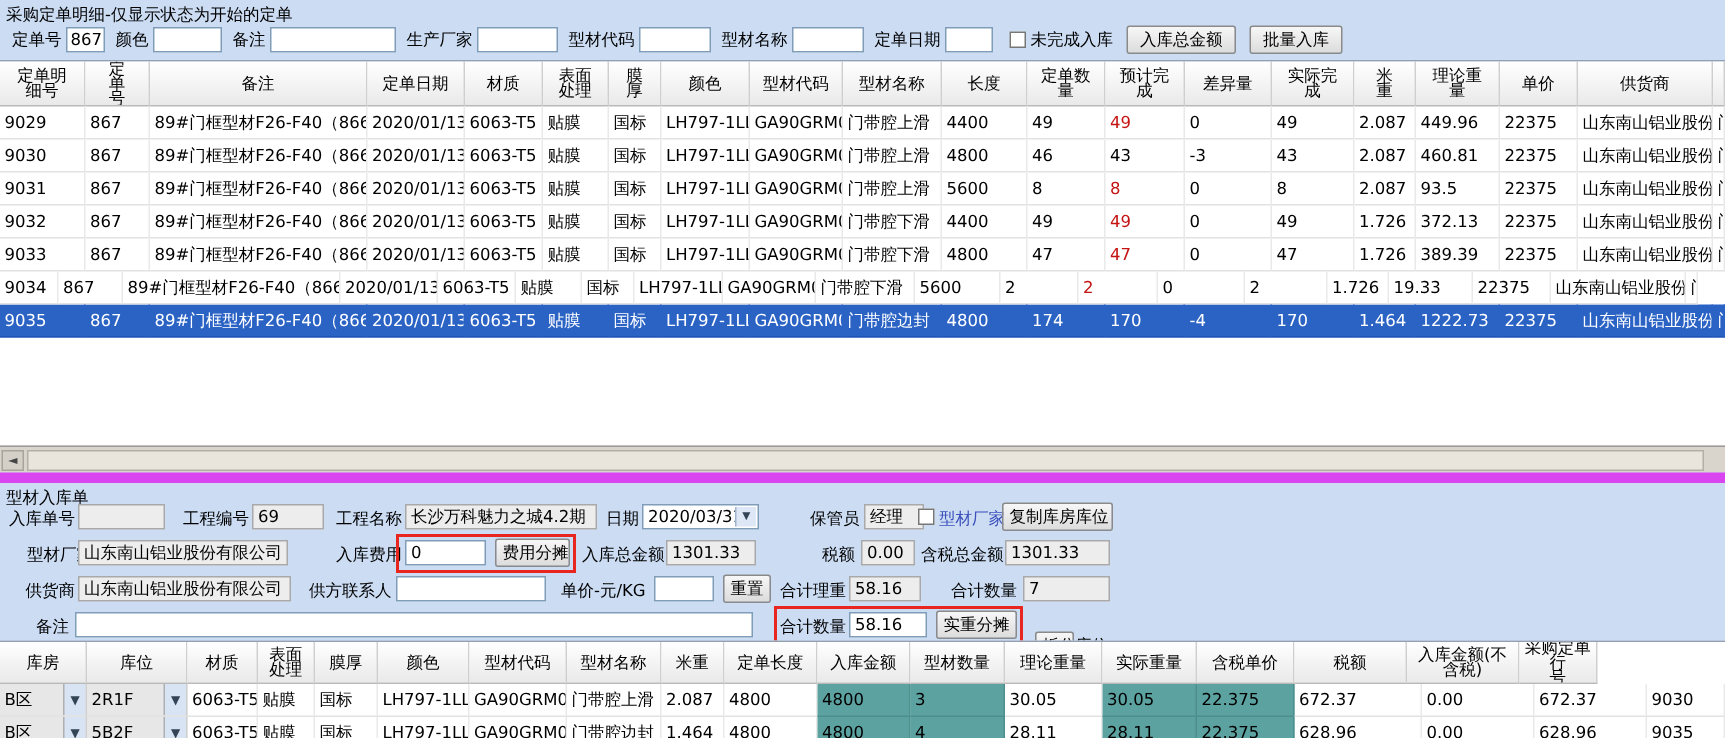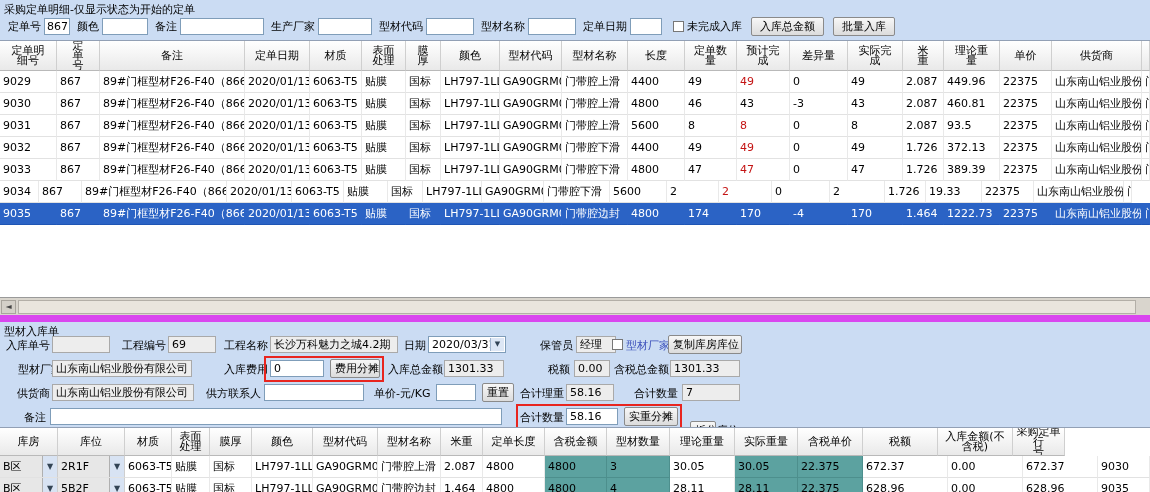--- a/index.html
+++ b/index.html
@@ -338,21 +338,21 @@
           <div class="g-hc" style="width: 67px;">库位</div>
           <div class="g-hc" style="width: 47px;">材质</div>
           <div class="g-hc" style="width: 38px;">表面
 处理</div>
           <div class="g-hc" style="width: 42px;">膜厚</div>
           <div class="g-hc" style="width: 61px;">颜色</div>
           <div class="g-hc" style="width: 65px;">型材代码</div>
           <div class="g-hc" style="width: 63px;">型材名称</div>
           <div class="g-hc" style="width: 42px;">米重</div>
           <div class="g-hc" style="width: 62px;">定单长度</div>
-          <div class="g-hc" style="width: 62px;">含税金额</div>
+          <div class="g-hc" style="width: 62px;">入库金额</div>
           <div class="g-hc" style="width: 63px;">型材数量</div>
           <div class="g-hc" style="width: 65px;">理论重量</div>
           <div class="g-hc" style="width: 63px;">实际重量</div>
           <div class="g-hc" style="width: 65px;">含税单价</div>
           <div class="g-hc" style="width: 75px;">税额</div>
           <div class="g-hc" style="width: 75px;">入库金额(不
 含税)</div>
           <div class="g-hc" style="width: 52px;">采购定单行
 号</div>
         </div>

